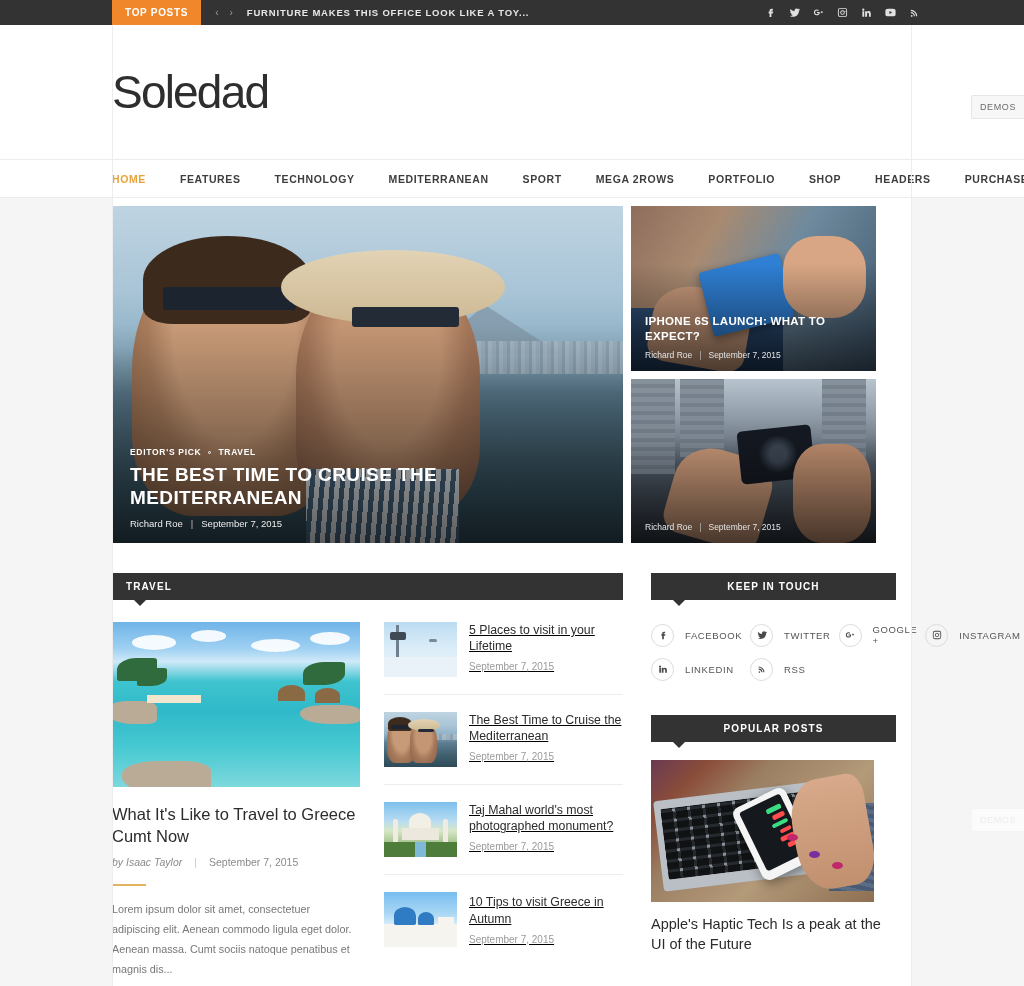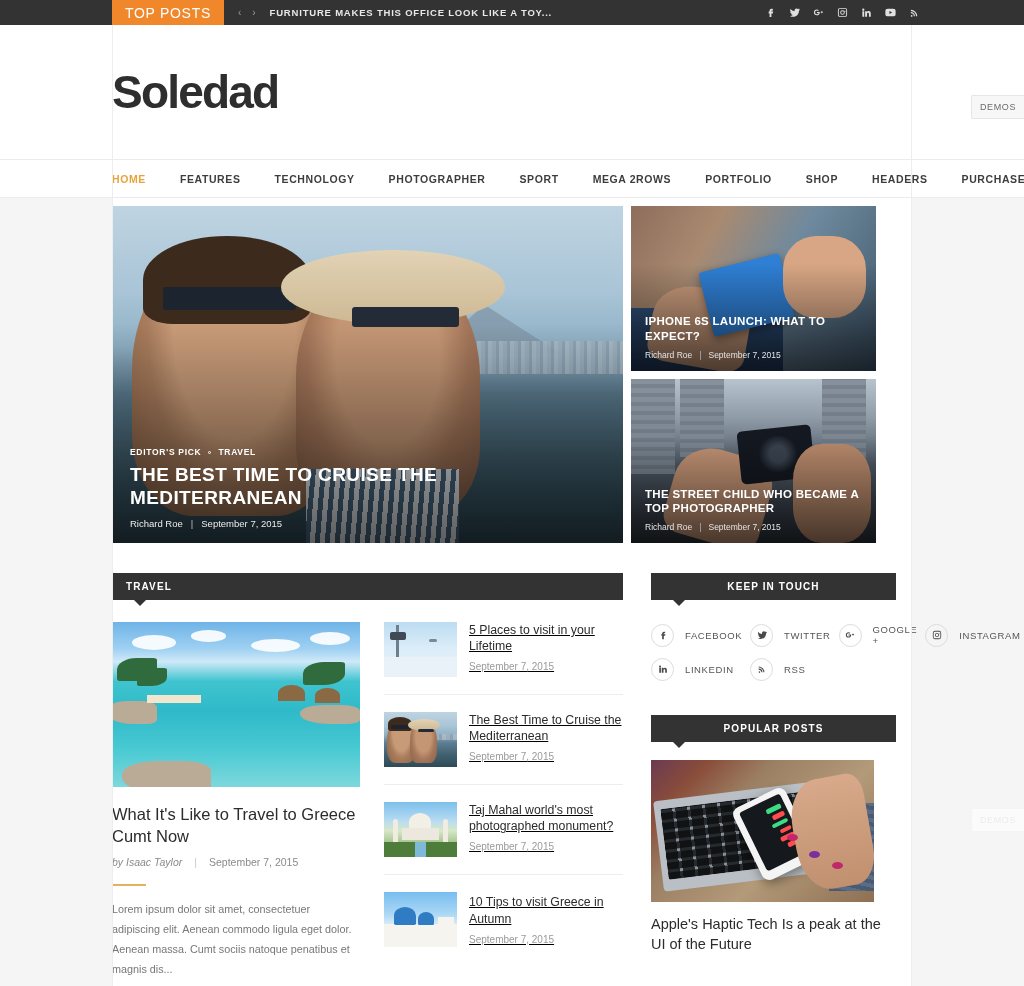--- a/index.html
+++ b/index.html
@@ -14,41 +14,41 @@
 
   
   .topbar {
     height: 25px; background: #333333;
     display: flex; align-items: stretch;
     padding-left: 112px; padding-right: 104px;
     position: relative;
   }
   .topbar-badge {
     background: #f0872a; color: #fff;
-    font-size: 14px; font-weight: normal; letter-spacing: .7px;
+    font-size: 10px; font-weight: bold; letter-spacing: .7px;
     display: flex; align-items: center; padding: 0 13px;
   }
   .topbar-arrows { display: flex; align-items: center; gap: 11px; padding: 0 14px; }
   .topbar-arrows span { color: #9b9b9b; font-size: 10px; line-height: 1; }
   .topbar-headline {
     display: flex; align-items: center;
     color: #e8e8e8; font-size: 9.5px; font-weight: bold; letter-spacing: .8px;
   }
   .topbar-social { margin-left: auto; display: flex; align-items: center; gap: 13px; }
   .topbar-social .si { color: #e0e0e0; display: flex; align-items: center; }
   .topbar-social svg { width: 11px; height: 11px; fill: #e0e0e0; display:block; }
 
   
   .header {
     background: #fff; padding: 0 112px;
     height: 134px; display: flex; align-items: center;
     border-bottom: none;
   }
   .logo {
-    font-size: 46px; font-weight: bold; color: #2e2e2e;
+    font-size: 46px; font-weight: normal; color: #2e2e2e;
     letter-spacing: -1.8px; line-height: 1; text-align: center;
   }
   .banner {
     margin-left: auto; width: 473px; height: 65px;
     position: relative; overflow: hidden;
     background: linear-gradient(160deg,#4a6282 0%, #50688a 40%, #41587a 100%);
     display: flex; align-items: center; justify-content: center;
     border: 1px solid #d8dde4;
   }
   .banner .cable {
@@ -399,21 +399,21 @@
   </div>
 
   <div class="header">
     <div class="logo">Soledad</div>
   </div>
 
   <div class="nav">
     <a class="active">HOME</a>
     <a>FEATURES</a>
     <a>TECHNOLOGY</a>
-    <a>PHOTOGRAPHER</a>
+    <a>MEDITERRANEAN</a>
     <a>SPORT</a>
     <a>MEGA 2ROWS</a>
     <a>PORTFOLIO</a>
     <a>SHOP</a>
     <a>HEADERS</a>
     <a>PURCHASE</a>
 
   </div>
 
   <div class="hero-wrap">
@@ -469,21 +469,20 @@
           <div class="bldg" style="left:0;"></div>
           <div class="bldg" style="left:20%; height:48%;"></div>
           <div class="bldg" style="right:4%; height:64%;"></div>
           <div class="arm"></div>
             <div class="cam"></div>
             <div class="lens"></div>
             <div class="arm2"></div>
         </div>
         <div class="card-overlay"></div>
         <div class="card-text">
-          <div class="card-title">THE STREET CHILD WHO BECAME A TOP PHOTOGRAPHER</div>
           <div class="card-byline">
             <span>Richard Roe</span>
             <span class="sep">|</span>
             <span>September 7, 2015</span>
           </div>
         </div>
       </div>
     </div>
   </div>
 

